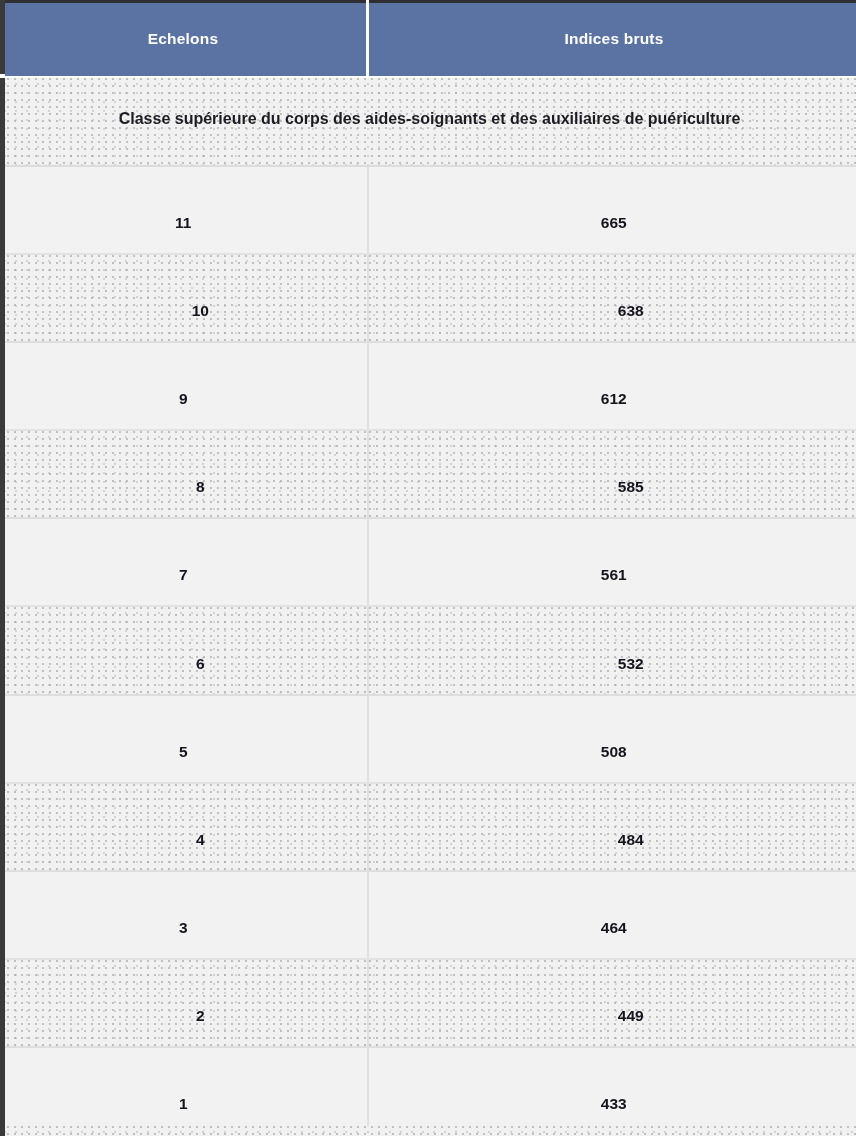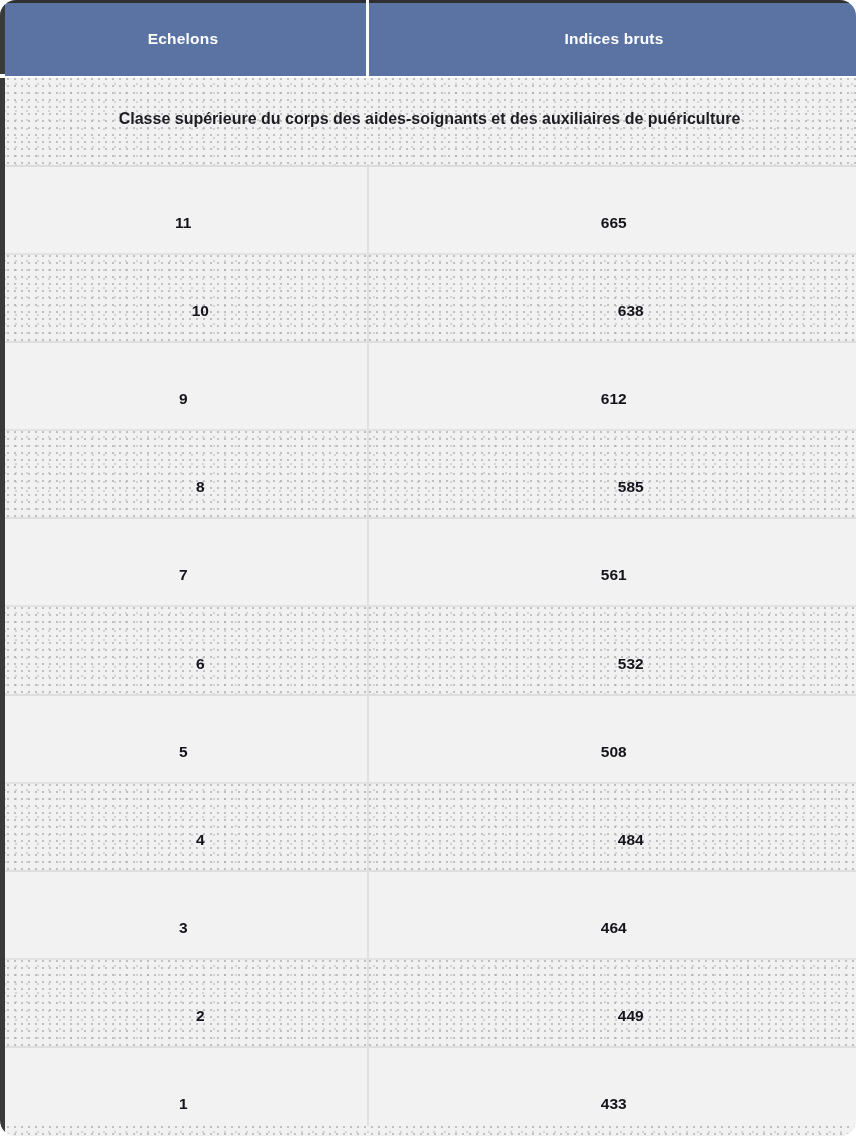--- a/index.html
+++ b/index.html
@@ -13,21 +13,20 @@
     font-family: "Liberation Sans", sans-serif;
     -webkit-font-smoothing: antialiased;
   }
 
   .page {
     position: relative;
     width: 856px;
     height: 1136px;
     overflow: hidden;
     background: #f2f2f2;
-    border-radius: 16px;
   }
 
   
   .textured {
     background-color: #f1f1f1;
     background-image:
       radial-gradient(circle at 1px 1px, rgba(150,150,150,0.55) 0.9px, transparent 1.1px),
       radial-gradient(circle at 1px 1px, rgba(165,165,165,0.40) 0.9px, transparent 1.1px);
     background-size: 7px 7px, 11px 9px;
     background-position: 0 0, 4px 5px;

